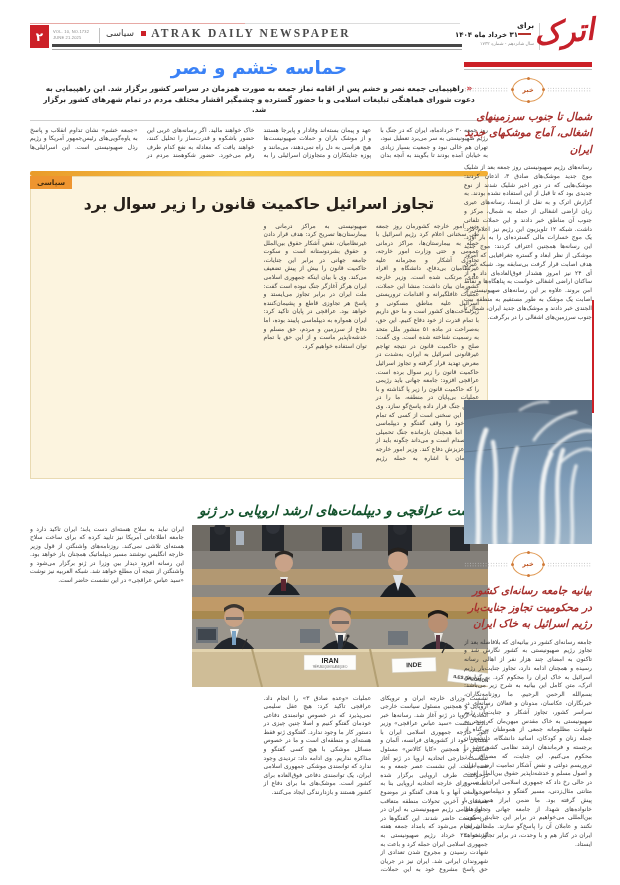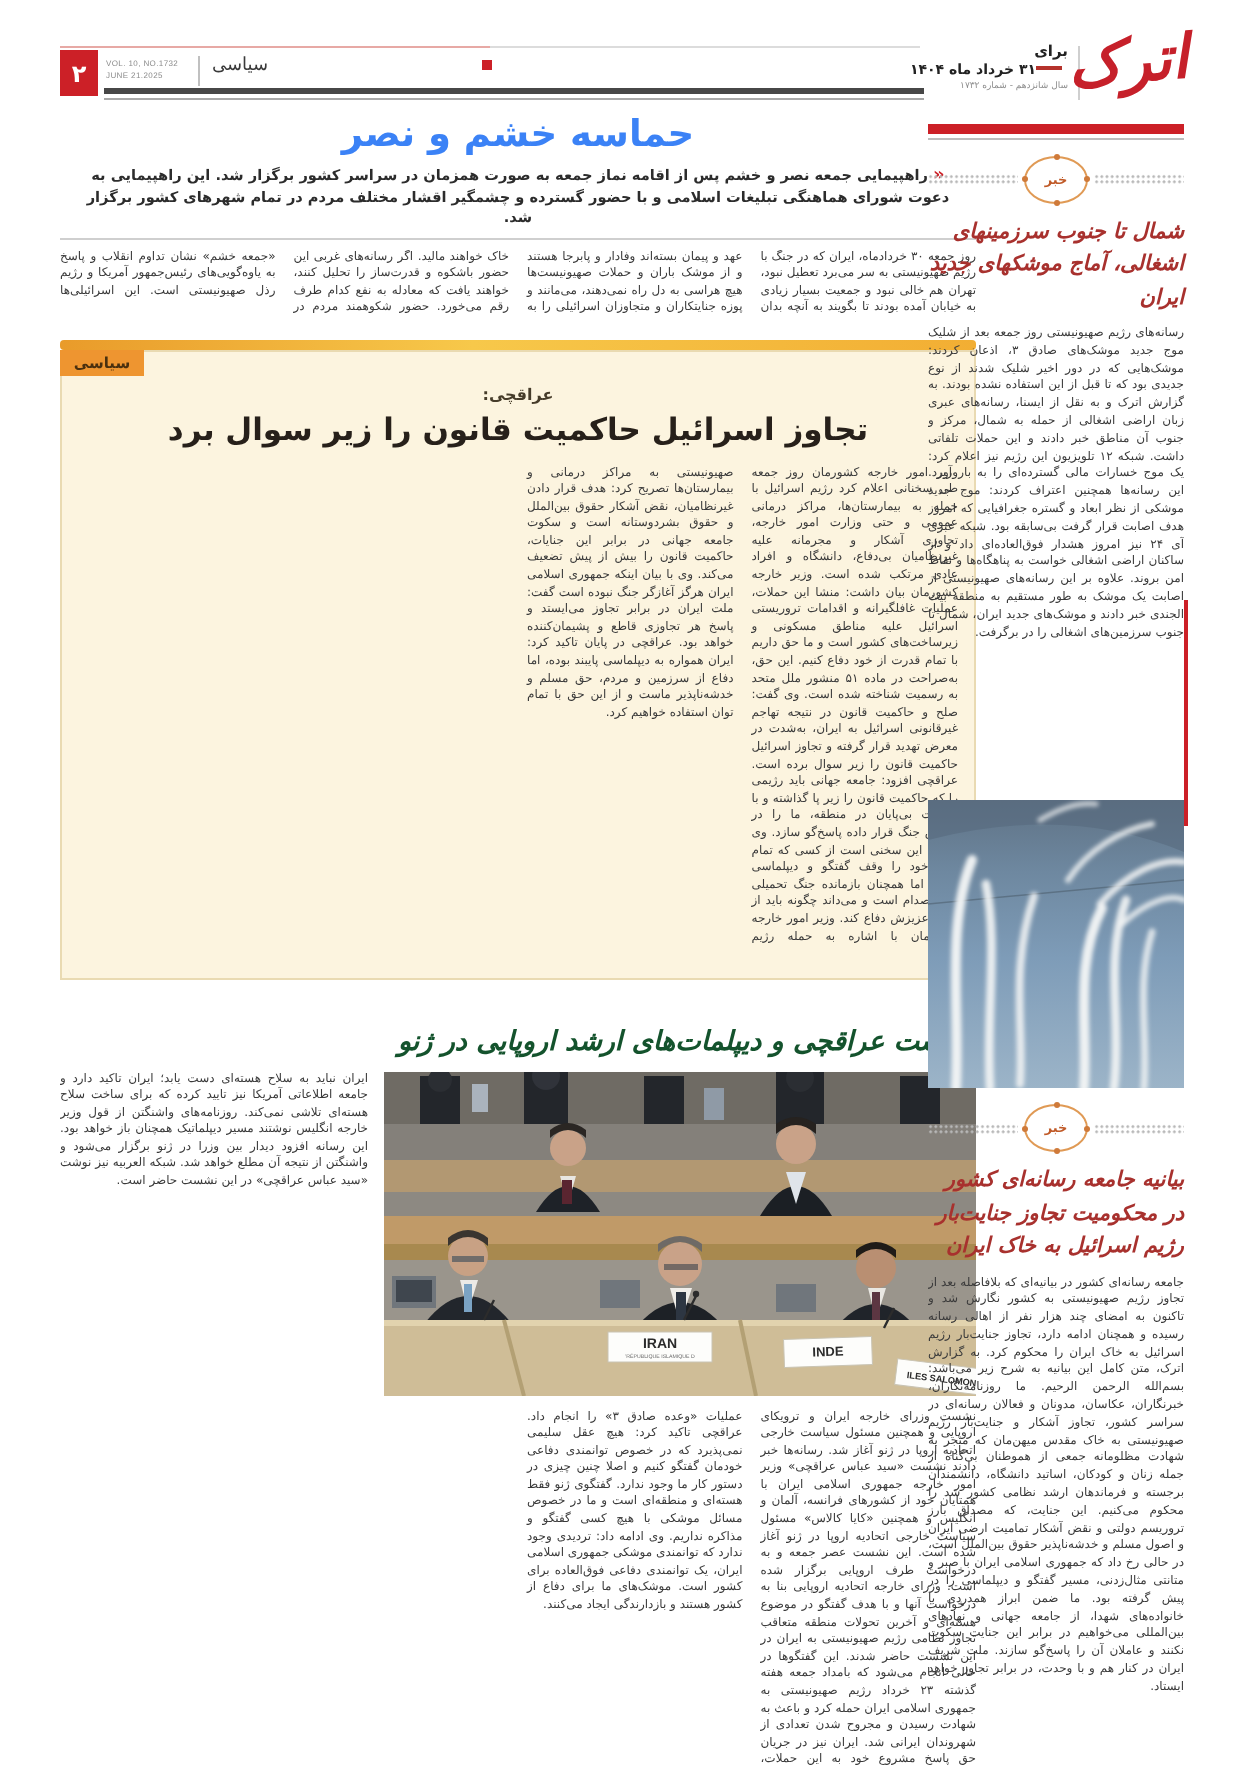--- a/index.html
+++ b/index.html
@@ -95,21 +95,21 @@
     <div class="mh-rule-top"></div>
     <div class="mh-rule-top-red"></div>
     <div class="pagenum-box">۲</div>
     <div class="vol-box">
       <span>VOL. 10, NO.1732</span><br>
       <span>JUNE 21.2025</span>
     </div>
     <div class="mh-vsep1"></div>
     <div class="section-label">سیاسی</div>
     <div class="np-name">
-      <span class="np-square"></span>
+      <span class="np-square"></span><span>ATRAK DAILY NEWSPAPER</span>
     </div>
     <div class="rule-thick"></div>
     <div class="rule-thin"></div>
     <div class="dateblock">
       <div class="weekday">برای</div>
       <div class="date-fa"><span class="dash"></span><span>۳۱ خرداد ماه ۱۴۰۴</span></div>
       <div class="issue">سال شانزدهم - شماره ۱۷۳۲</div>
     </div>
     <div class="mh-vsep2"></div>
     <div class="logo">اترک</div>
@@ -126,21 +126,20 @@
       <div class="lead-rule"></div>
       <div class="cols4 epic-body">روز جمعه ۳۰ خردادماه، ایران که در جنگ با رژیم صهیونیستی به سر می‌برد تعطیل نبود، تهران هم خالی نبود و جمعیت بسیار زیادی به خیابان آمده بودند تا بگویند به آنچه بدان عهد و پیمان بسته‌اند وفادار و پابرجا هستند و از موشک باران و حملات صهیونیست‌ها هیچ هراسی به دل راه نمی‌دهند، می‌مانند و پوزه جنایتکاران و متجاوزان اسرائیلی را به خاک خواهند مالید. اگر رسانه‌های غربی این حضور باشکوه و قدرت‌ساز را تحلیل کنند، خواهند یافت که معادله به نفع کدام طرف رقم می‌خورد. حضور شکوهمند مردم در «جمعه خشم» نشان تداوم انقلاب و پاسخ به یاوه‌گویی‌های رئیس‌جمهور آمریکا و رژیم رذل صهیونیستی است. این اسرائیلی‌ها هستند که با صدای آژیر به پناهگاه‌ها می‌روند. مردم ما هراسی از تهدید ندارند.</div>
     </article>
 
     <div class="divider-wrap">
       <div class="divider-bar"></div>
       <div class="section-tab">سیاسی</div>
     </div>
 
     <article class="yellow-box">
-      <div class="kicker">عراقچی:</div>
       <h2 class="araghchi-title">تجاوز اسرائیل حاکمیت قانون را زیر سوال برد</h2>
       <div class="cols4 araghchi-body">وزیر امور خارجه کشورمان روز جمعه طی سخنانی اعلام کرد رژیم اسرائیل با حمله به بیمارستان‌ها، مراکز درمانی عمومی و حتی وزارت امور خارجه، تجاوزی آشکار و مجرمانه علیه غیرنظامیان بی‌دفاع، دانشگاه و افراد عادی مرتکب شده است. وزیر خارجه کشورمان بیان داشت: منشا این حملات، عملیات غافلگیرانه و اقدامات تروریستی اسرائیل علیه مناطق مسکونی و زیرساخت‌های کشور است و ما حق داریم با تمام قدرت از خود دفاع کنیم. این حق، به‌صراحت در ماده ۵۱ منشور ملل متحد به رسمیت شناخته شده است. وی گفت: صلح و حاکمیت قانون در نتیجه تهاجم غیرقانونی اسرائیل به ایران، به‌شدت در معرض تهدید قرار گرفته و تجاوز اسرائیل حاکمیت قانون را زیر سوال برده است. عراقچی افزود: جامعه جهانی باید رژیمی را که حاکمیت قانون را زیر پا گذاشته و با عملیات بی‌پایان در منطقه، ما را در معرض جنگ قرار داده پاسخ‌گو سازد. وی افزود: این سخنی است از کسی که تمام عمر خود را وقف گفتگو و دیپلماسی کرده، اما همچنان بازمانده جنگ تحمیلی رژیم صدام است و می‌داند چگونه باید از میهن عزیزش دفاع کند. وزیر امور خارجه کشورمان با اشاره به حمله رژیم صهیونیستی به مراکز درمانی و بیمارستان‌ها تصریح کرد: هدف قرار دادن غیرنظامیان، نقض آشکار حقوق بین‌الملل و حقوق بشردوستانه است و سکوت جامعه جهانی در برابر این جنایات، حاکمیت قانون را بیش از پیش تضعیف می‌کند. وی با بیان اینکه جمهوری اسلامی ایران هرگز آغازگر جنگ نبوده است گفت: ملت ایران در برابر تجاوز می‌ایستد و پاسخ هر تجاوزی قاطع و پشیمان‌کننده خواهد بود. عراقچی در پایان تاکید کرد: ایران همواره به دیپلماسی پایبند بوده، اما دفاع از سرزمین و مردم، حق مسلم و خدشه‌ناپذیر ماست و از این حق با تمام توان استفاده خواهیم کرد.</div>
     </article>
 
     <article>
       <h3 class="geneva-title">نشست عراقچی و دیپلمات‌های ارشد اروپایی در ژنو</h3>
       <div class="geneva-row">
 
         <div class="geneva-photo">
           <svg viewBox="0 0 296 162" width="296" height="162">

